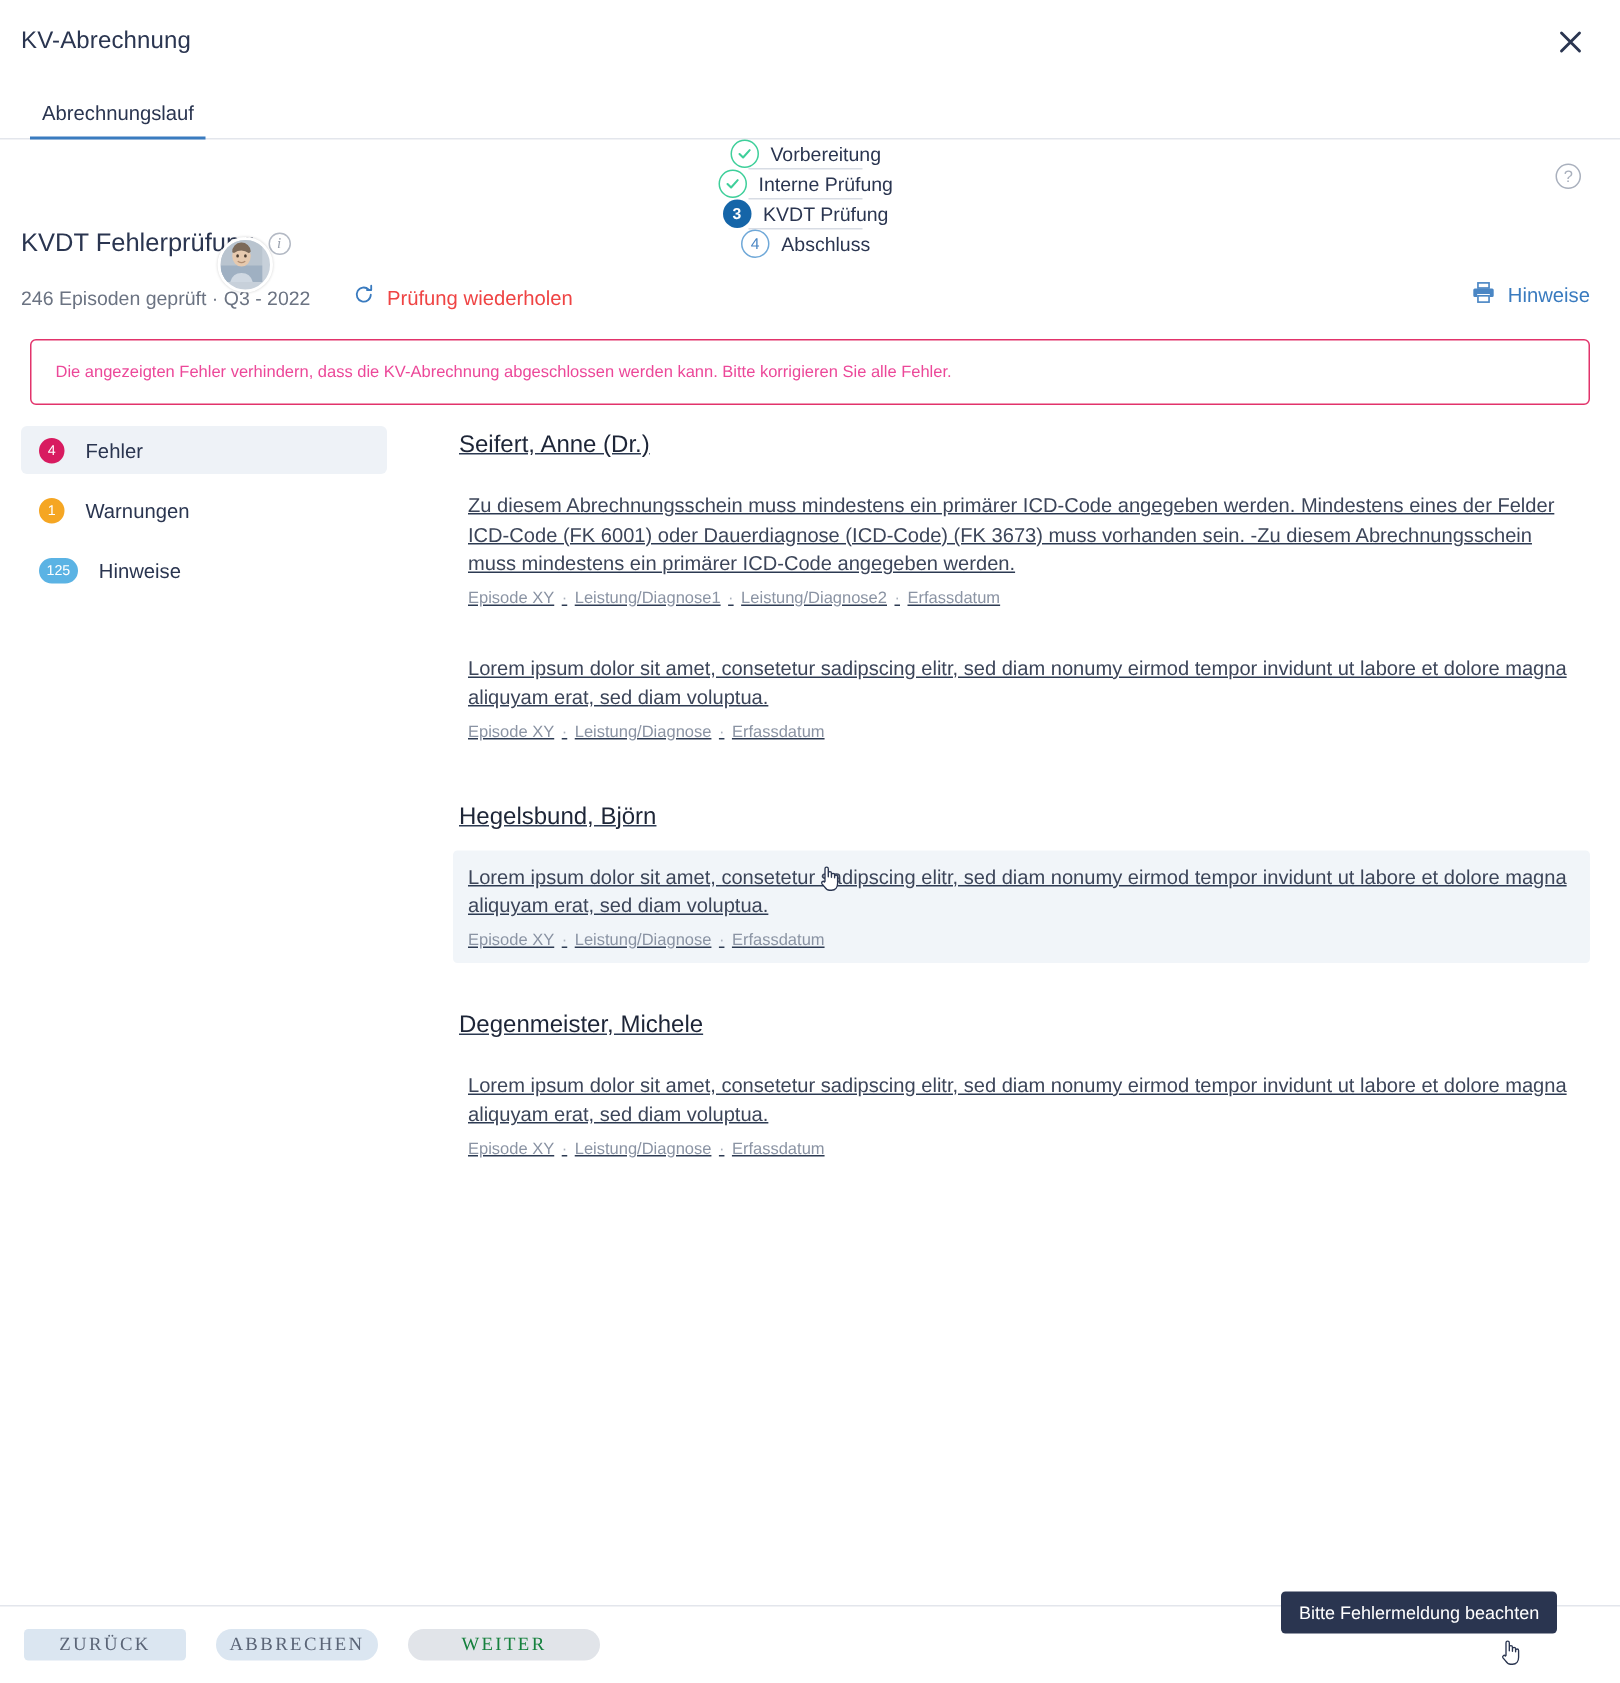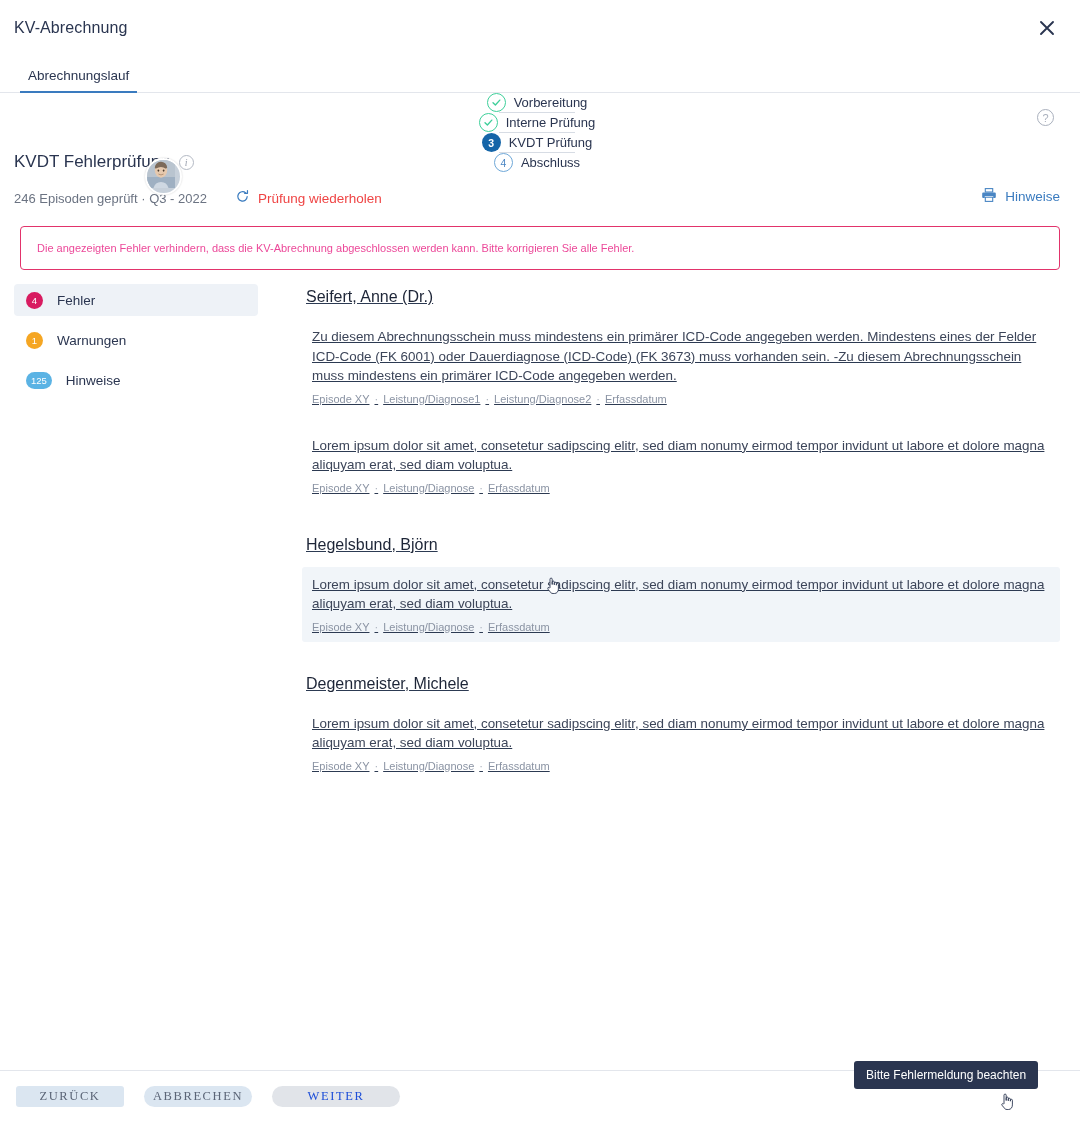--- a/index.html
+++ b/index.html
@@ -308,21 +308,21 @@
     font-size: 12.5px;
     letter-spacing: 1.6px;
     font-family: Liberation Serif, serif;
     cursor: pointer;
     padding: 0 4px;
   }
   .btn.secondary { color: #5b6577; }
   .btn + .btn { margin-left: 20px; border-radius: 14px; }
   .btn.primary-disabled {
     background: #e1e4e9;
-    color: #1d4ed8;
+    color: #15803d;
     cursor: default;
     min-width: 128px;
   }
   .footer-right { margin-left: auto; }
 
   .tooltip {
     position: absolute;
     left: 854px;
     top: 1061px;
     background: #2a3550;

